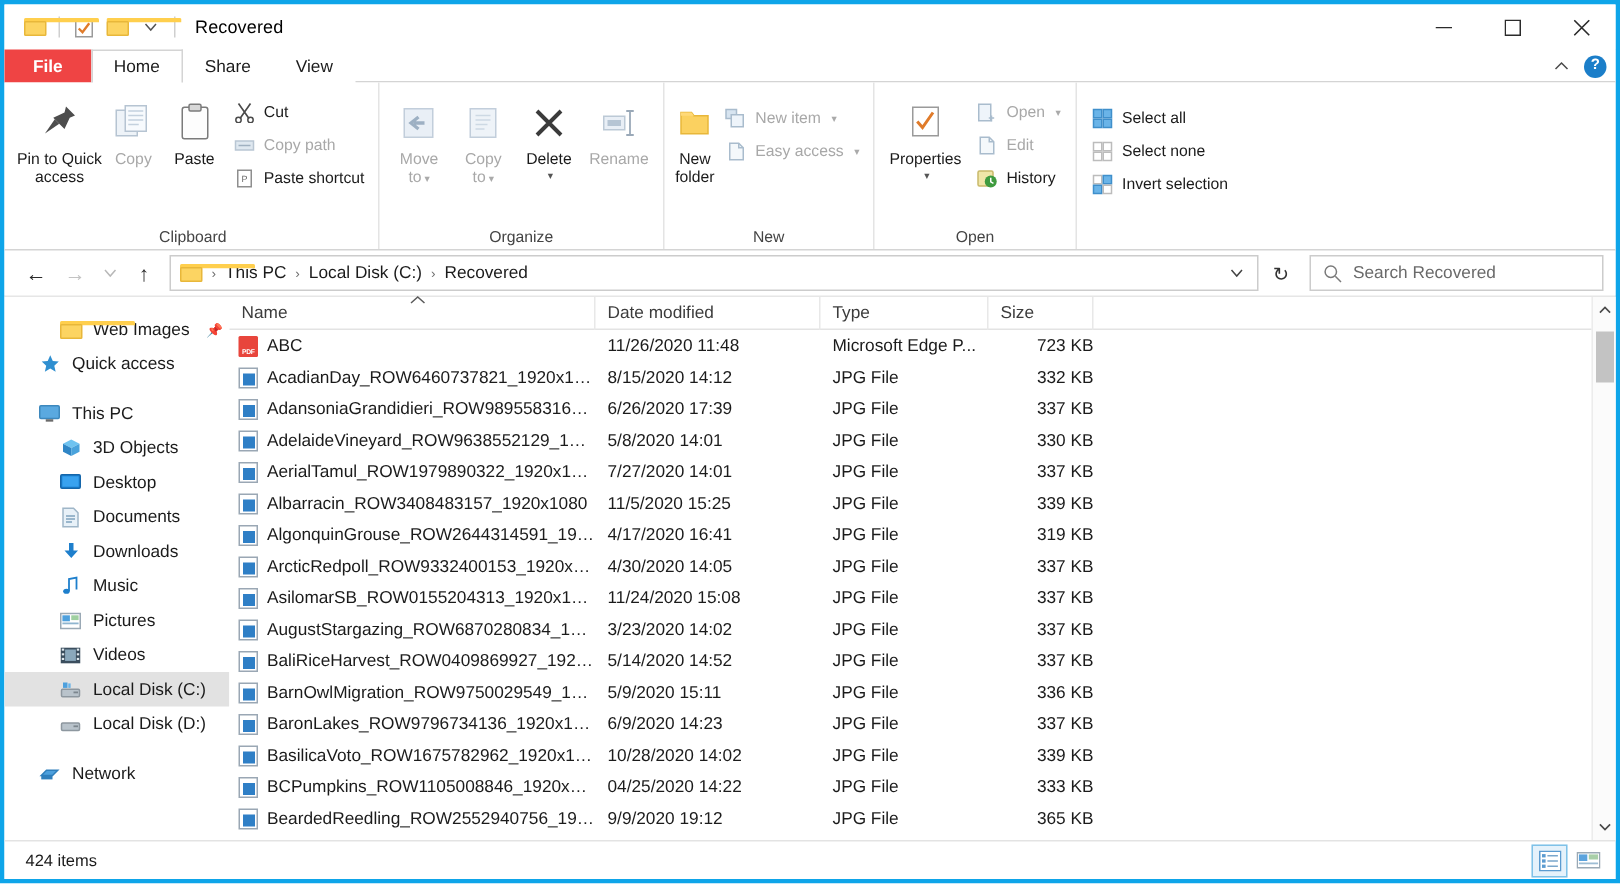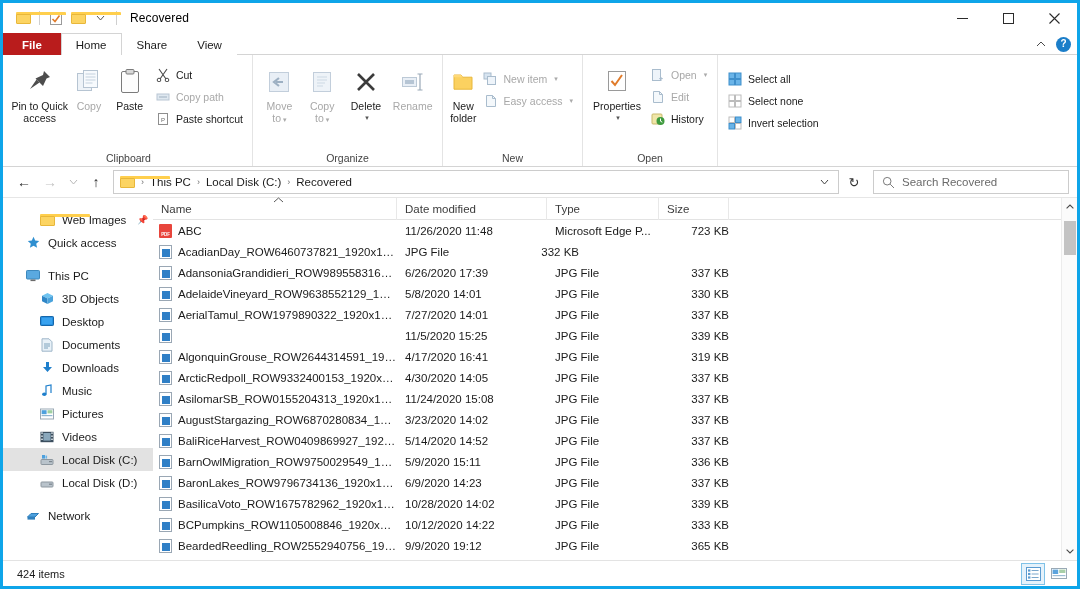--- a/index.html
+++ b/index.html
@@ -69,21 +69,21 @@
   .tab {
     font-size: 11.5px; color: #1b1b1b;
     display: flex; align-items: center; justify-content: center;
     padding: 0 14px; min-width: 50px;
     border: 1px solid transparent;
     border-bottom: none;
     position: relative;
     background: transparent;
   }
   .tab.file {
-    background: #b91c1c; color: #ffffff; font-weight: bold;
+    background: #ef4444; color: #ffffff; font-weight: bold;
     min-width: 56px; padding: 0 18px;
   }
   .tab.active {
     background: #ffffff;
     border-color: #d4d4d4;
     z-index: 3;
   }
   .tabbar-rest { flex: 1; border-bottom: 1px solid #d4d4d4; }
   .ribbon-right {
     position: absolute; right: 6px; top: 0; height: 22px;
@@ -824,20 +824,21 @@
             </div>
             <div class="cell c-date">11/26/2020 11:48</div>
             <div class="cell c-type">Microsoft Edge P...</div>
             <div class="cell c-size">723 KB</div>
           </div>
           <div class="row">
             <div class="cell c-name">
               <span class="ic-jpg"></span>
               <span class="fname">AcadianDay_ROW6460737821_1920x1080</span>
             </div>
+            <div class="cell c-date">8/15/2020 14:12</div>
             <div class="cell c-type">JPG File</div>
             <div class="cell c-size">332 KB</div>
           </div>
           <div class="row">
             <div class="cell c-name">
               <span class="ic-jpg"></span>
               <span class="fname">AdansoniaGrandidieri_ROW9895583167_1...</span>
             </div>
             <div class="cell c-date">6/26/2020 17:39</div>
             <div class="cell c-type">JPG File</div>
@@ -857,20 +858,21 @@
               <span class="ic-jpg"></span>
               <span class="fname">AerialTamul_ROW1979890322_1920x1080</span>
             </div>
             <div class="cell c-date">7/27/2020 14:01</div>
             <div class="cell c-type">JPG File</div>
             <div class="cell c-size">337 KB</div>
           </div>
           <div class="row">
             <div class="cell c-name">
               <span class="ic-jpg"></span>
+              <span class="fname">Albarracin_ROW3408483157_1920x1080</span>
             </div>
             <div class="cell c-date">11/5/2020 15:25</div>
             <div class="cell c-type">JPG File</div>
             <div class="cell c-size">339 KB</div>
           </div>
           <div class="row">
             <div class="cell c-name">
               <span class="ic-jpg"></span>
               <span class="fname">AlgonquinGrouse_ROW2644314591_1920...</span>
             </div>
@@ -939,21 +941,21 @@
             </div>
             <div class="cell c-date">10/28/2020 14:02</div>
             <div class="cell c-type">JPG File</div>
             <div class="cell c-size">339 KB</div>
           </div>
           <div class="row">
             <div class="cell c-name">
               <span class="ic-jpg"></span>
               <span class="fname">BCPumpkins_ROW1105008846_1920x1080</span>
             </div>
-            <div class="cell c-date">10/12/2020 14:22</div>
+            <div class="cell c-date">04/25/2020 14:22</div>
             <div class="cell c-type">JPG File</div>
             <div class="cell c-size">333 KB</div>
           </div>
           <div class="row">
             <div class="cell c-name">
               <span class="ic-jpg"></span>
               <span class="fname">BeardedReedling_ROW2552940756_1920x...</span>
             </div>
             <div class="cell c-date">9/9/2020 19:12</div>
             <div class="cell c-type">JPG File</div>

